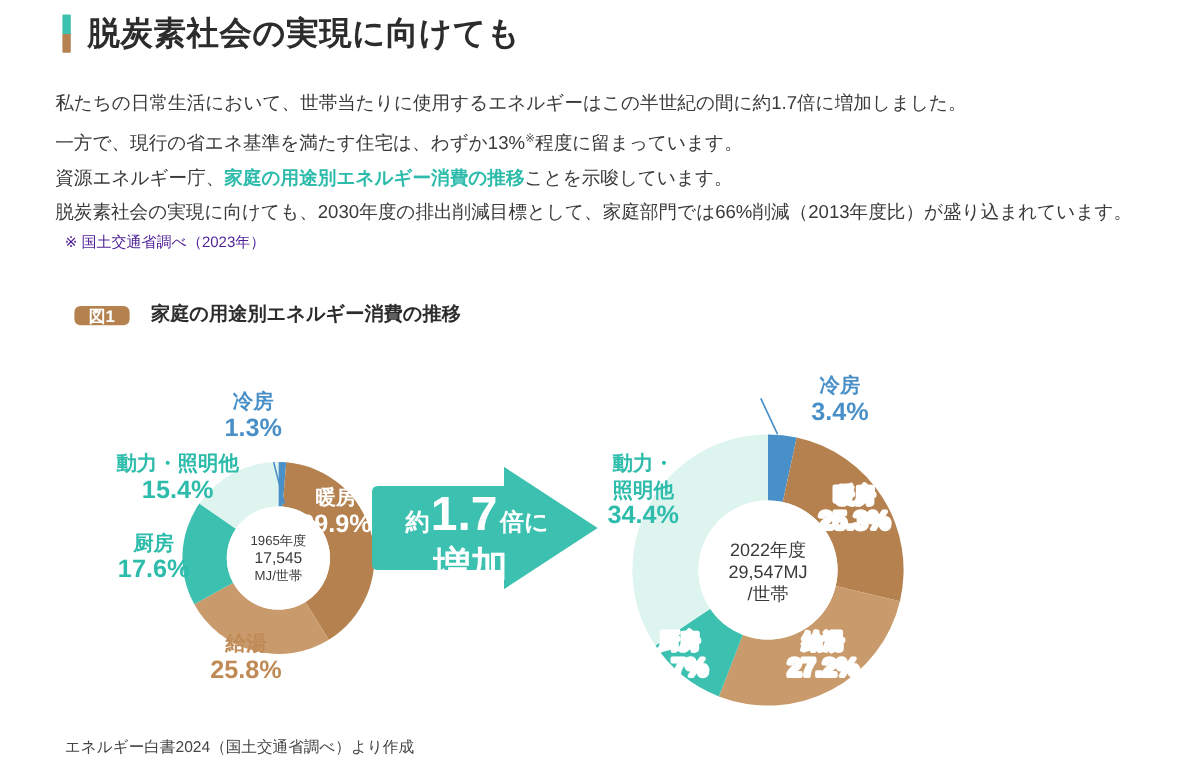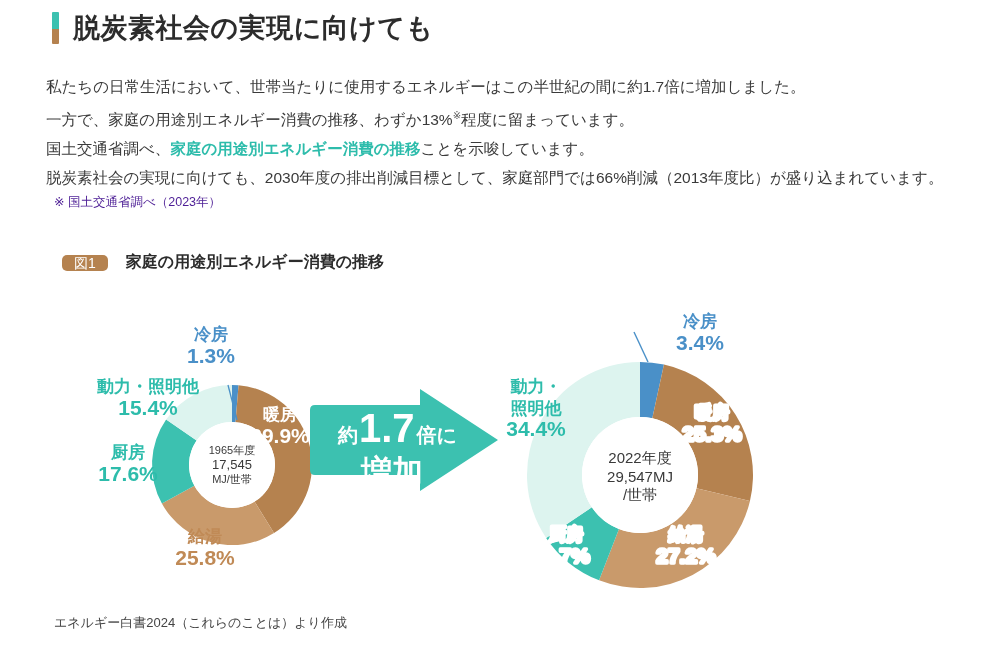--- a/index.html
+++ b/index.html
@@ -78,21 +78,21 @@
     left: 62px;
     top: 252px;
     display: flex;
     align-items: center;
     gap: 18px;
   }
   .fig-badge {
     background: #b5824f;
     color: #ffffff;
     font-size: 14px;
-    font-weight: normal;
+    font-weight: bold;
     border-radius: 5px;
     padding: 1px 12px;
     line-height: 1;
     white-space: nowrap;
   }
   .fig-title {
     font-size: 16px;
     font-weight: bold;
     color: #2c2c2c;
     white-space: nowrap;
@@ -133,22 +133,22 @@
 </head>
 <body>
 
 <div class="page-title">
   <div class="title-bar"></div>
   <div class="title-text">脱炭素社会の実現に向けても</div>
 </div>
 
 <div class="intro">
   <p>私たちの日常生活において、世帯当たりに使用するエネルギーはこの半世紀の間に約1.7倍に増加しました。</p>
-  <p><span>一方で、家庭の用途別エネルギー消費の推移、わずか13%</span><span class="sup-mark">※</span><span>程度に留まっています。</span></p>
-  <p><span>国土交通省調べ、</span><span class="accent-strong">家庭の用途別エネルギー消費の推移</span><span>ことを示唆しています。</span></p>
+  <p><span>一方で、現行の省エネ基準を満たす住宅は、わずか13%</span><span class="sup-mark">※</span><span>程度に留まっています。</span></p>
+  <p><span>資源エネルギー庁、</span><span class="accent-strong">家庭の用途別エネルギー消費の推移</span><span>ことを示唆しています。</span></p>
   <p>脱炭素社会の実現に向けても、2030年度の排出削減目標として、家庭部門では66%削減（2013年度比）が盛り込まれています。</p>
 </div>
 
 <div class="note">※ 国土交通省調べ（2023年）</div>
 
 <div class="fig-heading">
   <div class="fig-badge">図1</div>
   <div class="fig-title">家庭の用途別エネルギー消費の推移</div>
 </div>
 
@@ -226,13 +226,13 @@
           <text x="566" y="250" text-anchor="middle" fill="#ffffff" class="lbl lbl-name outline">厨房</text>
           <text x="566" y="273" text-anchor="middle" fill="#ffffff" class="lbl lbl-pct outline">9.7%</text>
           <text x="536" y="102" text-anchor="middle" fill="#2dbcab" class="lbl lbl-name">動力・</text>
           <text x="536" y="124" text-anchor="middle" fill="#2dbcab" class="lbl lbl-name">照明他</text>
           <text x="536" y="146" text-anchor="middle" fill="#2dbcab" class="lbl lbl-pct">34.4%</text>
         </g>
     </g>
   </svg>
 </div>
 
-<div class="footer-src">エネルギー白書2024（これらのことは）より作成</div>
+<div class="footer-src">エネルギー白書2024（国土交通省調べ）より作成</div>
 
 </body></html>

